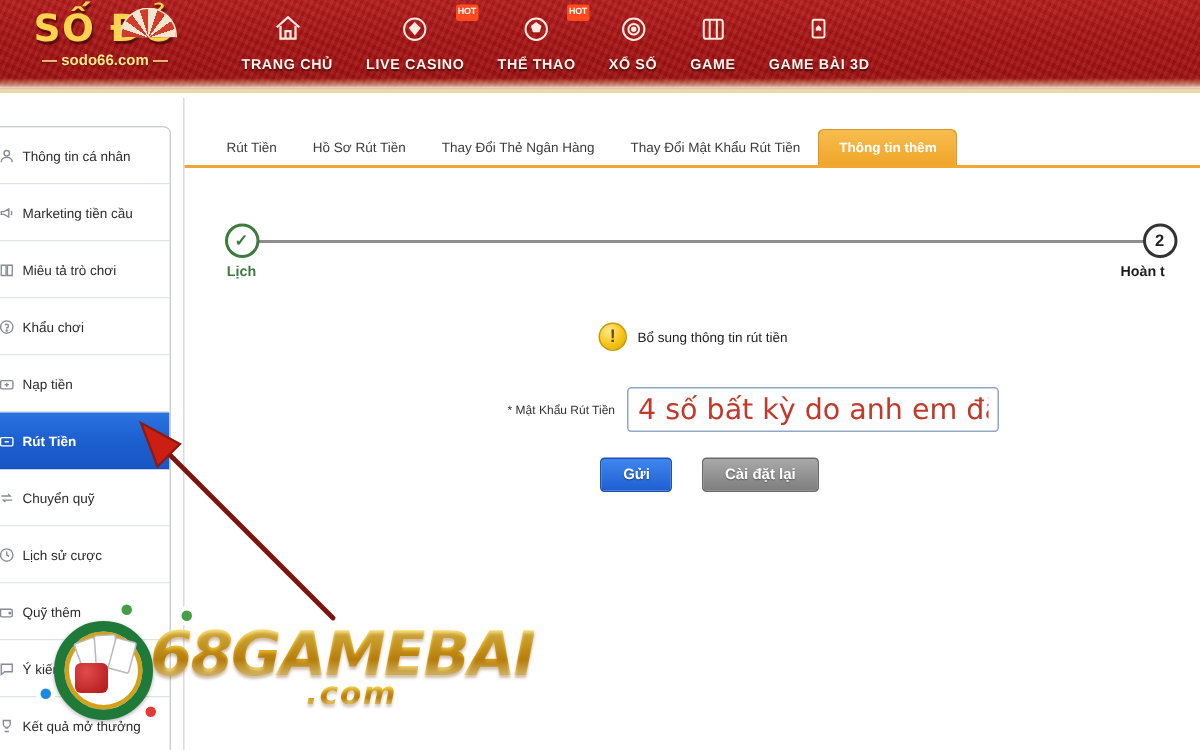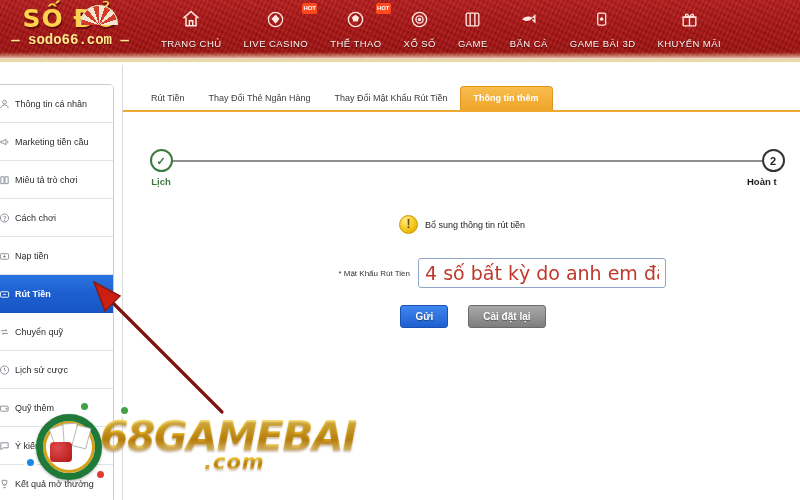--- a/index.html
+++ b/index.html
@@ -63,23 +63,23 @@
   .logo-wheel {
     position: absolute;
     right: 18px; top: 0px;
     width: 38px; height: 20px;
     border-radius: 19px 19px 0 0;
     background: repeating-conic-gradient(from 180deg at 50% 100%, #f2e6d0 0deg 18deg, #d43b2a 18deg 36deg);
     border: 1px solid #f6e7c2;
     border-bottom: none;
   }
   .logo-sub {
-    font-family: Liberation Mono, monospace;
-    font-weight: bold;
-    font-size: 14px;
+    font-family: Liberation Sans, sans-serif;
+    font-weight: bold;
+    font-size: 10px;
     color: #ffe98a;
     text-shadow: 0 1px 1px #6d0a0a;
     line-height: 17px;
     white-space: nowrap;
   }
 
   .nav {
     position: absolute;
     left: 150px; top: 4px;
     height: 54px;
@@ -96,21 +96,21 @@
     height: 26px;
     display: flex;
     align-items: center;
     justify-content: center;
     color: #ffe9e0;
   }
   .nav-icon svg { display:block; }
   .nav-label {
     margin-top: 6px;
     font-size: 9.5px;
-    font-weight: normal;
+    font-weight: bold;
     letter-spacing: .45px;
     color: #fff5ef;
     text-shadow: 0 1px 1px rgba(0,0,0,.55);
     white-space: nowrap;
   }
   .hot-badge {
     position: absolute;
     top: -1px; right: 2px;
     width: 15px; height: 11px;
     background: #ff4a1f;
@@ -469,52 +469,31 @@
       <div class="nav-item">
         <div class="nav-icon">
           <svg width="19" height="19" viewBox="0 0 24 24" fill="none" stroke="currentColor" stroke-width="1.7">
             <rect x="4" y="4" width="16" height="16" rx="2"></rect>
               <path d="M9 4v16M15 4v16"></path>
           </svg>
         </div>
         <div class="nav-label">GAME</div>
       </div>
 
-      <div class="nav-item">
-        <div class="nav-icon">
-          <svg width="19" height="19" viewBox="0 0 24 24" fill="none" stroke="currentColor" stroke-width="1.7">
-            <path d="M4 12c3-4 9-5 13-2-3 4-9 5-13 2z" fill="currentColor" stroke="none"></path>
-            <path d="M17 10l3-3v8l-3-3"></path>
-              <circle cx="9" cy="11" r="1" fill="#a71414"></circle>
-          </svg>
-        </div>
-        <div class="nav-label">BẮN CÁ</div>
-      </div>
 
       <div class="nav-item">
         <div class="nav-icon">
           <svg width="19" height="19" viewBox="0 0 24 24" fill="none" stroke="currentColor" stroke-width="1.6">
             <rect x="6" y="4" width="10" height="15" rx="1.5"></rect>
             <path d="M11 8.5c1.2 1.4 2.4 2.2 2.4 3.4 0 .9-.7 1.4-1.4 1.4-.5 0-.8-.2-1-.5-.2.3-.5.5-1 .5-.8 0-1.4-.5-1.4-1.4 0-1.2 1.2-2 2.4-3.4z" fill="currentColor" stroke="none"></path>
           </svg>
         </div>
         <div class="nav-label">GAME BÀI 3D</div>
       </div>
 
-      <div class="nav-item">
-        <div class="nav-icon">
-          <svg width="19" height="19" viewBox="0 0 24 24" fill="none" stroke="currentColor" stroke-width="1.7">
-            <rect x="4" y="9" width="16" height="11" rx="1"></rect>
-              <path d="M3 9h18"></path>
-              <path d="M12 9v11"></path>
-            <path d="M12 9c-3.5 0-5-1-5-2.5S9 4 12 9zM12 9c3.5 0 5-1 5-2.5S15 4 12 9z"></path>
-          </svg>
-        </div>
-        <div class="nav-label">KHUYẾN MÃI</div>
-      </div>
 
     </div>
   </div>
 
   <div class="sidebar">
 
     <div class="side-item">
       <span class="s-ico">
         <svg width="11" height="11" viewBox="0 0 24 24" fill="none" stroke="currentColor" stroke-width="2">
             <circle cx="12" cy="8" r="4"></circle>
@@ -545,21 +524,21 @@
     </div>
 
     <div class="side-item">
       <span class="s-ico">
         <svg width="11" height="11" viewBox="0 0 24 24" fill="none" stroke="currentColor" stroke-width="2">
             <circle cx="12" cy="12" r="9"></circle>
             <path d="M9.5 9.5A2.5 2.5 0 0112 8a2.5 2.5 0 010 5v1.5"></path>
             <circle cx="12" cy="17" r=".8" fill="currentColor"></circle>
           </svg>
       </span>
-      <span>Cách chơi</span>
+      <span>Khẩu chơi</span>
     </div>
 
     <div class="side-item">
       <span class="s-ico">
         <svg width="11" height="11" viewBox="0 0 24 24" fill="none" stroke="currentColor" stroke-width="2">
             <rect x="3" y="7" width="18" height="12" rx="2"></rect>
             <path d="M12 10v6M9 13h6"></path>
           </svg>
       </span>
       <span>Nạp tiền</span>
@@ -623,20 +602,21 @@
       </span>
       <span>Kết quả mở thưởng</span>
     </div>
 
   </div>
 
   <div class="content">
 
     <div class="tabbar">
       <div class="tab">Rút Tiền</div>
+      <div class="tab">Hồ Sơ Rút Tiền</div>
       <div class="tab">Thay Đổi Thẻ Ngân Hàng</div>
       <div class="tab">Thay Đổi Mật Khẩu Rút Tiền</div>
       <div class="tab active">Thông tin thêm</div>
     </div>
 
     <div class="stepper">
       <div class="step-line"></div>
       <div class="step s1">
         <div class="step-circle">✓</div>
         <div class="step-label">Lịch</div>

